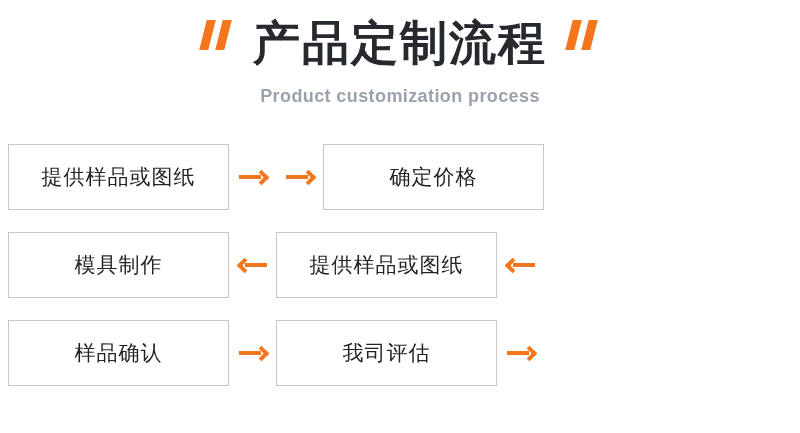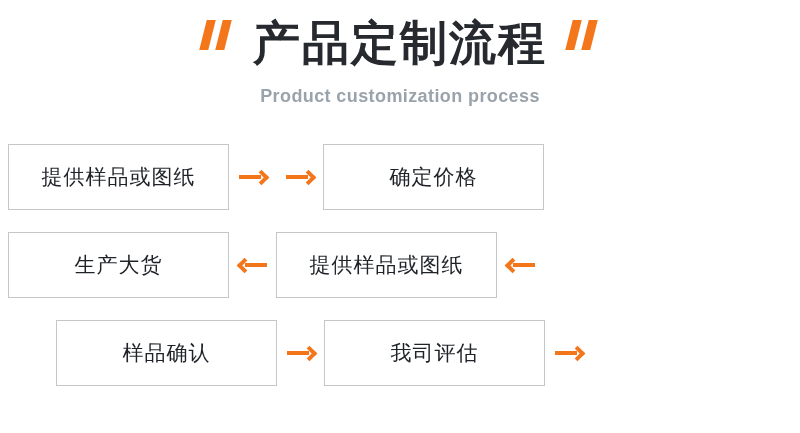--- a/index.html
+++ b/index.html
@@ -87,21 +87,21 @@
     left: 8px;
     top: 144px;
     width: 759px;
   }
   .flow-row {
     display: flex;
     align-items: stretch;
     height: 66px;
     margin-bottom: 22px;
   }
-  .flow-row:last-child { margin-bottom: 0; margin-left: 48px; }
+  .flow-row:last-child { margin-bottom: 0; }
 
   .box {
     flex: 0 0 221px;
     height: 66px;
     box-sizing: border-box;
     border: 1px solid #c4c6c9;
     background: #ffffff;
     display: flex;
     align-items: center;
     justify-content: center;
@@ -186,21 +186,21 @@
       <div class="arrow-cell">
         <span class="arrow">
           <span class="shaft"></span>
             <span class="head"></span>
         </span>
       </div>
       <div class="box">确定价格</div>
     </div>
 
     <div class="flow-row">
-      <div class="box">生产大货</div>
+      <div class="box">模具制作</div>
       <div class="arrow-cell">
         <span class="arrow left">
           <span class="shaft"></span>
             <span class="head"></span>
         </span>
       </div>
       <div class="box">提供样品或图纸</div>
       <div class="arrow-cell">
         <span class="arrow left">
           <span class="shaft"></span>

